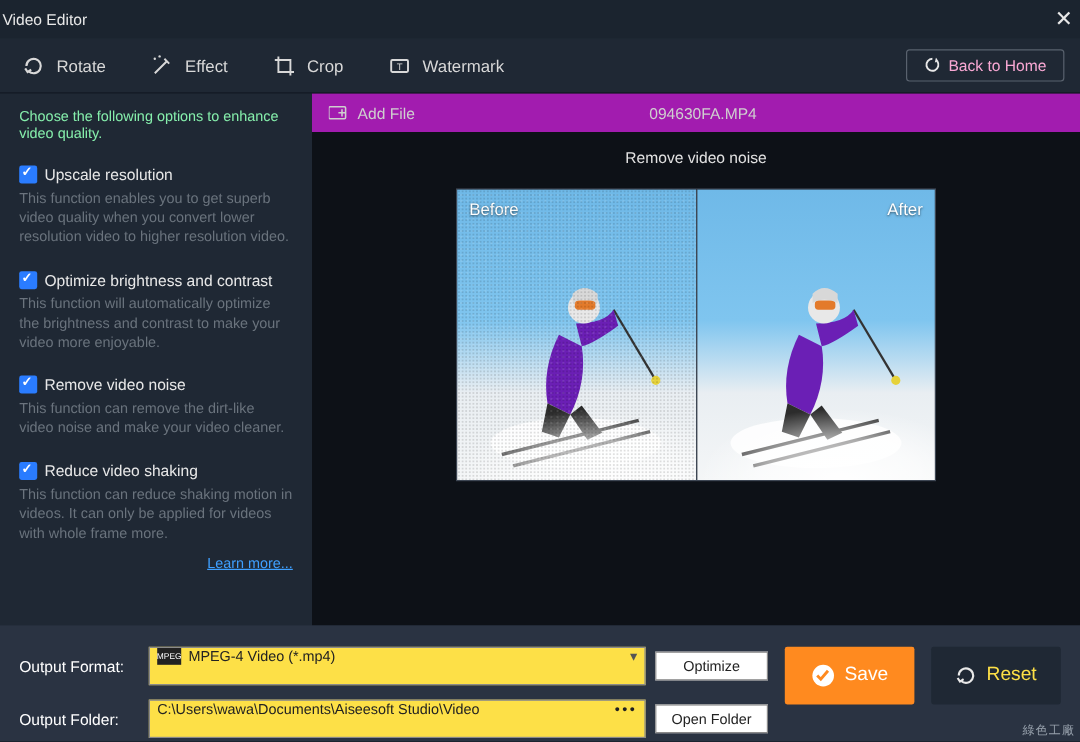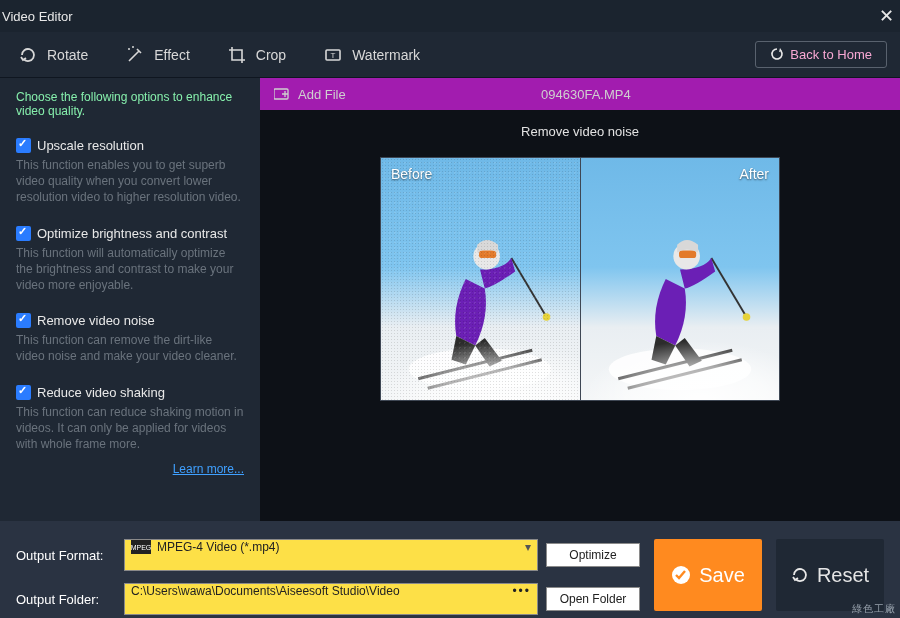--- a/index.html
+++ b/index.html
@@ -113,26 +113,26 @@
   display: flex; align-items: flex-start; padding: 0 6px; font-size: 12px; color: #222;
 }
 .combo .ci { width: 20px; height: 14px; background: #222; color:#fff; font-size:7px; display:flex; align-items:center; justify-content:center; margin-right:6px; }
 .combo .chev { margin-left: auto; color: #555; }
 .folder-box .dots { margin-left: auto; letter-spacing: 2px; color: #222; }
 .btn-sm {
   width: 94px; height: 24px; background: #fff; border: 1px solid #8a8a8a;
   font-size: 12px; color: #222; cursor: pointer;
 }
 .btn-big {
-  width: 108px; height: 72px; border: none; cursor: pointer;
+  width: 108px; height: 48px; border: none; cursor: pointer;
   display: flex; align-items: center; justify-content: center; gap: 8px;
-  font-size: 20px; color: #fff; border-radius: 2px;
+  font-size: 16px; color: #fff; border-radius: 2px;
 }
 .btn-save { background: #ff8a1f; }
-.btn-reset { background: #1f2834; color: #e5e5e5; text-align: right; }
+.btn-reset { background: #1f2834; color: #fde047; text-align: right; }
 .watermark { position: absolute; right: 4px; bottom: 2px; font-size: 10px; color: #98a2ad; letter-spacing: 1px; }
 svg { display: block; }
 </style>
 </head>
 <body>
 
 <div class="titlebar">
   <span class="title">Video Editor</span>
   <span class="close-x">✕</span>
 </div>

